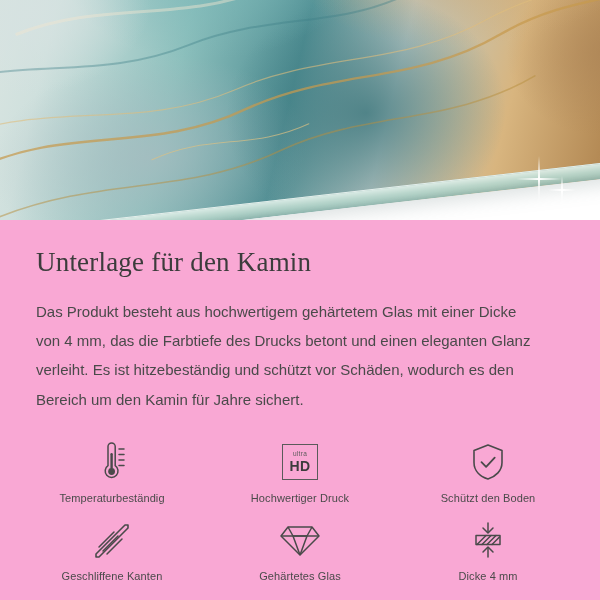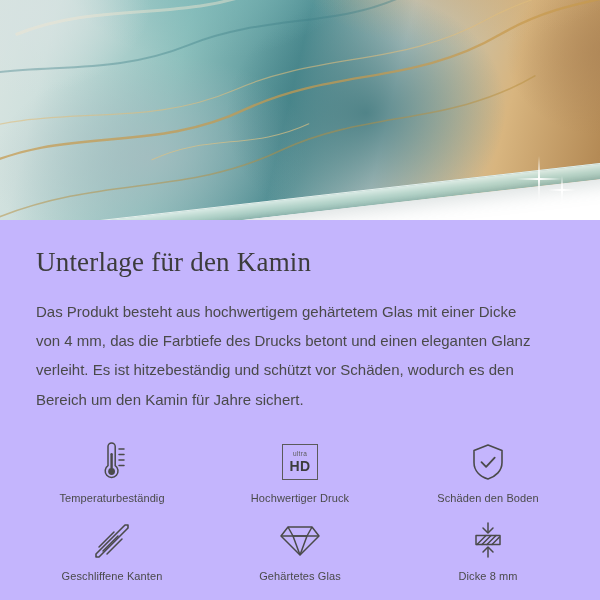--- a/index.html
+++ b/index.html
@@ -9,21 +9,21 @@
     width: 600px;
     height: 600px;
     background: #ffffff;
     font-family: "Liberation Sans", sans-serif;
   }
   #page {
     position: relative;
     width: 600px;
     height: 600px;
     overflow: hidden;
-    background: #c4b5fd;
+    background: #f9a8d4;
   }
 
   
   .hero {
     position: relative;
     width: 600px;
     height: 220px;
     overflow: hidden;
     background: #ffffff;
   }
@@ -242,21 +242,21 @@
       <div class="feature-label">Hochwertiger Druck</div>
     </div>
 
     <div class="feature">
       <div class="feature-icon">
         <svg width="38" height="42" viewBox="0 0 38 42" fill="none" stroke="#4a4a4a" stroke-width="1.6" stroke-linejoin="round">
           <path d="M19 4 L33 9.5 v12 c0 8.2 -6.2 14 -14 16.5 C11 35.5 5 29.7 5 21.5 v-12 Z"></path>
           <path d="M12.5 21.2 l4.6 4.6 l8.6 -9.2" stroke-width="1.8" stroke-linecap="round"></path>
         </svg>
       </div>
-      <div class="feature-label">Schäden den Boden</div>
+      <div class="feature-label">Schützt den Boden</div>
     </div>
 
     <div class="feature">
       <div class="feature-icon">
         <svg width="40" height="38" viewBox="0 0 40 38" fill="none" stroke="#4a4a4a" stroke-width="1.5" stroke-linejoin="round" stroke-linecap="round">
           <path d="M4 33 L33 4 H36 V7 L7 36 H4 Z" stroke-width="1.6"></path>
           <path d="M11 30 L26 15"></path>
           <path d="M15 33 L30 18"></path>
           <path d="M7 26 L22 11"></path>
         </svg>
@@ -281,17 +281,17 @@
       <div class="feature-icon">
         <svg width="40" height="40" viewBox="0 0 40 40" fill="none" stroke="#4a4a4a" stroke-width="1.5" stroke-linecap="round" stroke-linejoin="round">
           <path d="M20 3 V12"></path>
           <path d="M15 8 L20 13 L25 8"></path>
           <rect x="8" y="15.5" width="24" height="9"></rect>
           <path d="M9 24.5 L18 15.5 M14 24.5 L23 15.5 M19 24.5 L28 15.5 M24 24.5 L31.5 17"></path>
           <path d="M20 37 V28"></path>
           <path d="M15 32 L20 27 L25 32"></path>
         </svg>
       </div>
-      <div class="feature-label">Dicke 8 mm</div>
+      <div class="feature-label">Dicke 4 mm</div>
     </div>
 
   </div>
 </div>
 
 </body></html>

